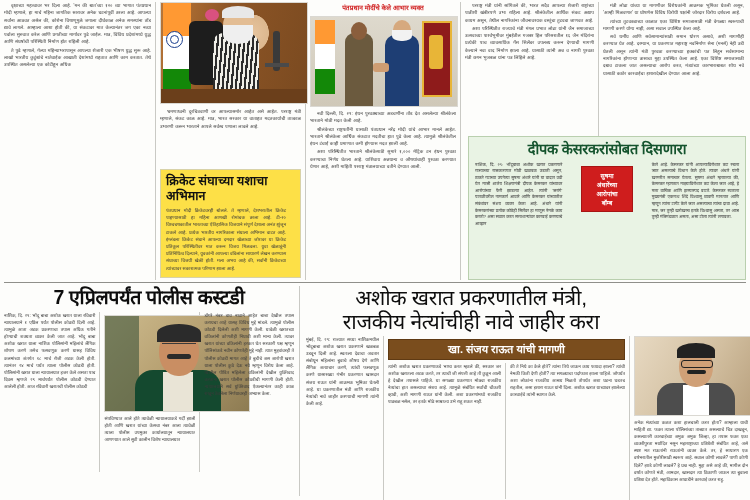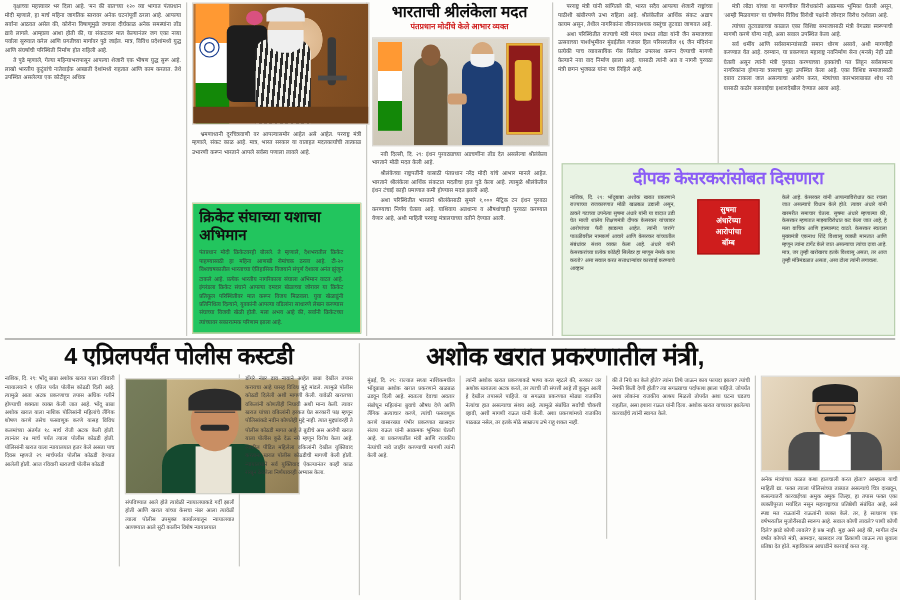--- a/index.html
+++ b/index.html
@@ -98,35 +98,35 @@
   .ra-bg{position:absolute;inset:0;background:linear-gradient(120deg,#e7d9c2 0%,#d2bfa0 55%,#b79f7c 100%);}
   .ra-body{position:absolute;left:22px;top:46px;width:78px;height:32px;background:#4d4d4d;border-radius:16px 16px 0 0;}
   .ra-shirt{position:absolute;left:48px;top:48px;width:26px;height:30px;background:#ffffff;}
   .ra-head{position:absolute;left:44px;top:10px;width:34px;height:40px;border-radius:48%;background:#d0a077;}
   .ra-hair{position:absolute;left:42px;top:6px;width:38px;height:15px;border-radius:50% 50% 0 0;background:#222;}
   .ra-mous{position:absolute;left:52px;top:33px;width:19px;height:4px;border-radius:2px;background:#222;}
   .ra-gl{position:absolute;left:46px;top:23px;width:30px;height:6px;border:.8px solid #222;border-radius:3px;}
 
   
   .cricket-box{
-    background:#22c55e;border:1px solid #d8d2a8;padding:4px 14px 5px 5px;margin:3px 0 0 0;
+    background:#fde047;border:1px solid #d8d2a8;padding:4px 14px 5px 5px;margin:3px 0 0 0;
   }
   .cricket-title{
     font-size:12.5px;line-height:15px;font-weight:bold;color:#111;
     letter-spacing:.1px;margin-bottom:3px;
   }
   .cricket-body{font-size:4.6px;line-height:7.2px;text-align:justify;color:#3a3a3a;filter:blur(.22px);}
 
   
   .green-box{
     position:absolute;left:468px;top:136px;width:278px;height:144px;
     background:#e9f3e4;border:1px solid #b9cfae;box-sizing:border-box;padding:4px 6px;
   }
   .green-head{
-    text-align:center;font-weight:bold;color:#8b5cf6;
+    text-align:center;font-weight:bold;color:#14532d;
     font-size:14.5px;line-height:17.5px;letter-spacing:-.2px;
   }
   .green-cols{display:flex;margin-top:3px;}
   .gc{width:88px;font-size:4.3px;line-height:6.6px;text-align:justify;color:#3a3a3a;filter:blur(.22px);}
   .gc.mid{width:84px;padding:0 3px;display:flex;align-items:flex-start;justify-content:center;}
   .red-badge{
     background:#cf1d1d;color:#fff;font-weight:bold;text-align:center;
     width:46px;padding:4px 2px;font-size:6.2px;line-height:9px;border:1px solid #a81414;
     margin-top:4px;
   }
@@ -137,21 +137,21 @@
   
   .bottom{display:flex;height:210px;}
   .left-half{width:296px;box-sizing:border-box;padding-right:5px;border-right:1px solid #c9c9c4;}
   .right-half{width:448px;box-sizing:border-box;padding-left:6px;}
 
   .hl-big{
     font-weight:bold;color:#0d0d0d;text-align:center;
     font-size:19.5px;line-height:22px;letter-spacing:-.3px;
   }
   .hl-big2{
-    font-weight:bold;color:#0d0d0d;text-align:center;
+    font-weight:normal;color:#0d0d0d;text-align:center;
     font-size:21px;line-height:23.5px;letter-spacing:-.3px;
   }
   .brown-banner{
     background:#7a4d1d;color:#fff;font-weight:bold;text-align:center;
     font-size:11px;line-height:17px;padding:1px 4px;margin:3px 0 3px 0;
     border:1px solid #5f3a13;
   }
 
   .sub-cols{display:flex;margin-top:3px;}
   .sc{font-size:4.5px;line-height:7.1px;text-align:justify;color:#3a3a3a;filter:blur(.22px);overflow:hidden;}
@@ -190,21 +190,20 @@
       <div class="body-text" style="height:58px;">
         <p>भ्रमणाध्वनी दूरचित्रवाणी वर आपल्यासमोर आहेत असे आहेत. परराष्ट्र मंत्री म्हणाले, संकट काळ आहे. मात्र, भारत सरकार या वाताहत मदतकार्याची तात्काळ उभारणी करून भारताने आपले सर्वस्व पणाला लावले आहे.</p>
       </div>
       <div class="cricket-box">
         <div class="cricket-title">क्रिकेट संघाच्या यशाचा अभिमान</div>
         <div class="cricket-body">पंतप्रधान मोदी क्रिकेटवरही बोलले. ते म्हणाले, देशभरातील क्रिकेट पाहण्यासाठी हा महिना आणखी रोमांचक ठरला आहे. टी-२० विश्वचषकातील भारताच्या ऐतिहासिक विजयाने संपूर्ण देशाला अनंत झुंजून टाकले आहे. प्रत्येक भारतीय नागरिकाला संघाला अभिमान वाटत आहे. इंग्लंडला क्रिकेट संघाने आपल्या दमदार खेळाच्या जोरावर या क्रिकेट प्रतिकूल परिस्थितीवर मात करून विजय मिळवला. युवा खेळाडूंनी प्रतिनिधित्व दिल्याने, युवकांनी आपल्या वडिलांना साधारणे लेखन करण्यास संघाच्या विजयी खेळी होती. मला अभय आहे की, सर्वांनी क्रिकेटच्या त्यांच्यावर सकारात्मक परिणाम झाला आहे.</div>
       </div>
     </div>
 
     <div class="col c3 vline">
-      <div style="text-align:center;font-weight:bold;font-size:13px;line-height:15px;color:#0d0d0d;">भारताची श्रीलंकेला मदत</div>
       <div style="text-align:center;font-weight:bold;font-size:6.6px;line-height:10px;color:#cf1d1d;margin-top:1px;">पंतप्रधान मोदींचे केले आभार व्यक्त</div>
       <div class="photo photo-slk">
         <div class="slk-wall"></div>
         <div class="slk-flag-l"></div>
         <div class="slk-flag-r"></div>
         <div class="slk-p1"></div>
         <div class="slk-p1h"></div>
         <div class="slk-p2"></div>
         <div class="slk-p2h"></div>
         <div class="slk-p2b"></div>
@@ -247,21 +246,21 @@
       </div>
       <div class="gc">केले आहे. केसरकर यांनी आपल्याविरोधात कट रचला जात असल्याचे विधान केले होते. त्यावर अंधारे यांनी खरमरीत समाचार घेतला. सुषमा अंधारे म्हणाल्या की, केसरकर म्हणतात माझ्याविरोधात कट केला जात आहे, हे मला वाचिक आणि हास्यास्पद वाटते. केसरकर स्वतःला मुख्यमंत्री एकनाथ शिंदे विश्वासू व्यक्ती मानतात आणि म्हणून त्यांना टार्गेट केले जात असल्याचा त्यांचा दावा आहे. मात्र, जर तुम्ही खरोखरच इतके विश्वासू असता, तर आज तुम्ही मंत्रिमंडळात असता, असा टोला त्यांनी लगावला.</div>
     </div>
   </div>
 
   <div class="hrule"></div>
 
   <div class="bottom">
 
     <div class="left-half">
-      <div class="hl-big">4 एप्रिलपर्यंत पोलीस कस्टडी</div>
+      <div class="hl-big">7 एप्रिलपर्यंत पोलीस कस्टडी</div>
 
       <div class="sub-cols" style="margin-top:4px;height:160px;">
         <div class="sc divline" style="width:94px;padding-right:4px;">नाशिक, दि. २९: भोंदू बाबा अशोक खरात याला रविवारी न्यायालयाने १ एप्रिल पर्यंत पोलीस कोठडी दिली आहे. त्यामुळे आता अटक प्रकरणाचा तपास अधिक गतीने होण्याची शक्यता व्यक्त केली जात आहे.
 भोंदू बाबा अशोक खरात याला नाशिक पोलिसांनी महिलांचे लैंगिक शोषण करणे तसेच फसवणूक करणे यासह विविध कलमांच्या अंतर्गत १८ मार्च रोजी अटक केली होती. त्यानंतर २४ मार्च पर्यंत त्याला पोलीस कोठडी होती. पोलिसांनी खरात याला न्यायालयात हजर केले असता पाच दिवस म्हणजे २९ मार्चपर्यंत पोलीस कोठडी देण्यात आलेली होती. आज रविवारी खरातची पोलीस कोठडी</div>
         <div style="width:100px;padding:0 4px;box-sizing:border-box;" class="divline">
           <div class="photo photo-kharat">
             <div class="kh-bg"></div>
             <div class="kh-bg2"></div>
             <div class="kh-body"></div>
             <div class="kh-shirt"></div>
@@ -271,27 +270,29 @@
             <div class="kh-mous"></div>
           </div>
           <div class="sc" style="height:58px;">संपविण्यात आले होते त्यावेळी न्यायालयाकडे गर्दी झाली होती आणि खरात यांच्या केसचा नंबर आला त्यावेळी त्याला पोलीस उपमुक्त कार्यालयातून न्यायालयात आणण्यात आले सुटी कालीन विशेष न्यायालयात</div>
         </div>
         <div class="sc" style="width:92px;padding-left:4px;">डोंगरे नंबर डाव नावाने आहेत बाबा देखील तपास करायचा आहे यासह विविध मुद्दे मांडले. त्यामुळे पोलीस कोठडी दिलेली अशी मागणी केली. यावेळी खरातच्या वकिलांनी कोणतीही निघावी अशी मान्य केली. त्यावर खरात यांच्या वकिलांनी हरकत घेत सरकारी पक्ष म्हणून पोलिसांकडे नवीन कोणतेही मुद्दे नाही. त्यात मुद्द्यांवरही ते पोलीस कोठडी मागत आहे ते बुडीचे अस आरोपी खरात याला पोलीस कुठे देऊ नये म्हणून विरोध केला आहे. त्यातील पीडित महिलेला वकिलांनी देखील युक्तिवाद करताना खरात पोलीस कोठडीची मागणी केली होती. न्यायालयाने सर्व युक्तिवाद ऐकल्यानंतर काही काळ राखून ठेवलेला निर्णयावरही अभ्यास केला.</div>
       </div>
     </div>
 
     <div class="right-half">
       <div class="hl-big2" style="width:330px;">अशोक खरात प्रकरणातील मंत्री,</div>
+      <div class="hl-big2" style="width:330px;">राजकीय नेत्यांचीही नावे जाहीर करा</div>
 
       <div style="display:flex;margin-top:3px;">
         <div style="width:78px;padding-right:4px;box-sizing:border-box;" class="divline">
           <div class="sc" style="height:158px;">मुंबई, दि. २९: राज्यात सध्या नाशिकमधील भोंदूबाबा अशोक खरात प्रकरणाने खळबळ उडवून दिली आहे. स्वतःला देवाचा अवतार संबोधून महिलांना बुवाचे औषध देणे आणि लैंगिक अत्याचार करणे, त्यांची फसवणूक करणे यासारख्या गंभीर प्रकरणात खासदार संजय राऊत यांनी आक्रमक भूमिका घेतली आहे. या प्रकरणातील मंत्री आणि राजकीय नेत्यांची नावे जाहीर करण्याची मागणी त्यांनी केली आहे.</div>
         </div>
 
         <div style="width:246px;padding:0 4px;box-sizing:border-box;" class="divline">
+          <div class="brown-banner">खा. संजय राऊत यांची मागणी</div>
           <div style="display:flex;">
             <div class="sc divline" style="width:116px;padding-right:4px;height:136px;">त्यांनी अशोक खरात प्रकरणाकडे भाष्य करत म्हटले की, सरकार जर अशोक खरातला अटक करते, तर त्याची जी संपत्ती आहे ती कुठून आली हे देखील तपासले पाहिजे. या सगळ्या प्रकरणात मोठ्या राजकीय नेत्यांचा हात असल्याचा संशय आहे. त्यामुळे संबंधित सर्वांची चौकशी व्हावी, अशी मागणी राऊत यांनी केली. अशा प्रकरणांमध्ये राजकीय पाठबळ नसेल, तर इतके मोठे साम्राज्य उभे राहू शकत नाही.</div>
             <div class="sc" style="width:118px;padding-left:4px;height:136px;">की ते निधे का केले होते? त्यांना तिथे जाऊन काय फायदा झाला? त्यांची नेमकी किती देणी होती? त्या सगळ्याचा पर्दाफाश झाला पाहिजे. जोपर्यंत अशा लोकांना राजकीय आश्रय मिळतो तोपर्यंत अशा घटना घडतच राहतील, असा इशारा राऊत यांनी दिला. अशोक खरात याच्यावर झालेल्या कारवाईचे त्यांनी स्वागत केले.</div>
           </div>
         </div>
 
         <div style="width:118px;padding-left:4px;box-sizing:border-box;">
           <div class="photo photo-raut">
             <div class="ra-bg"></div>
             <div class="ra-body"></div>

